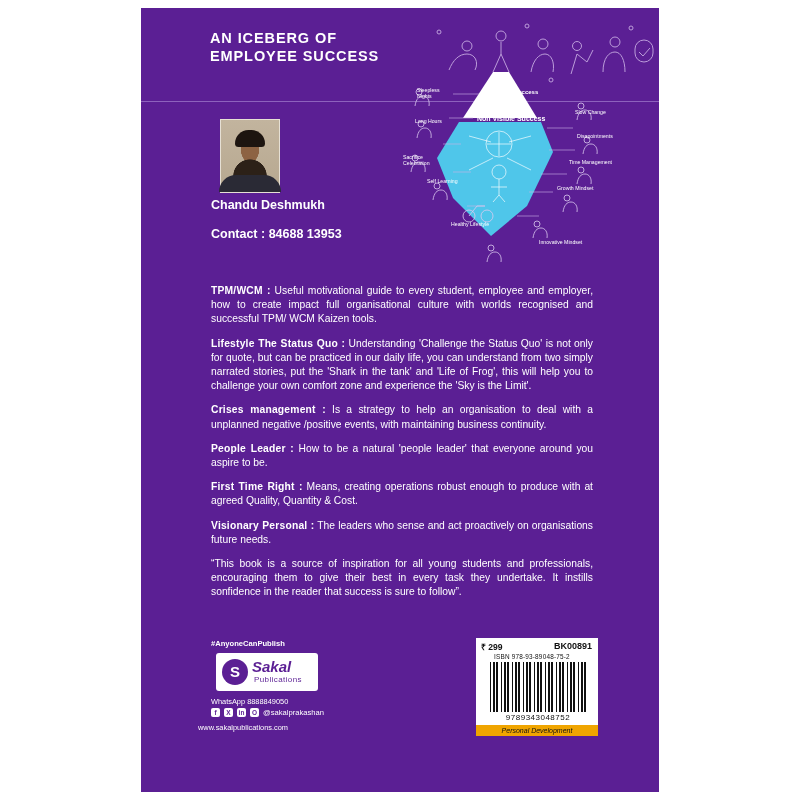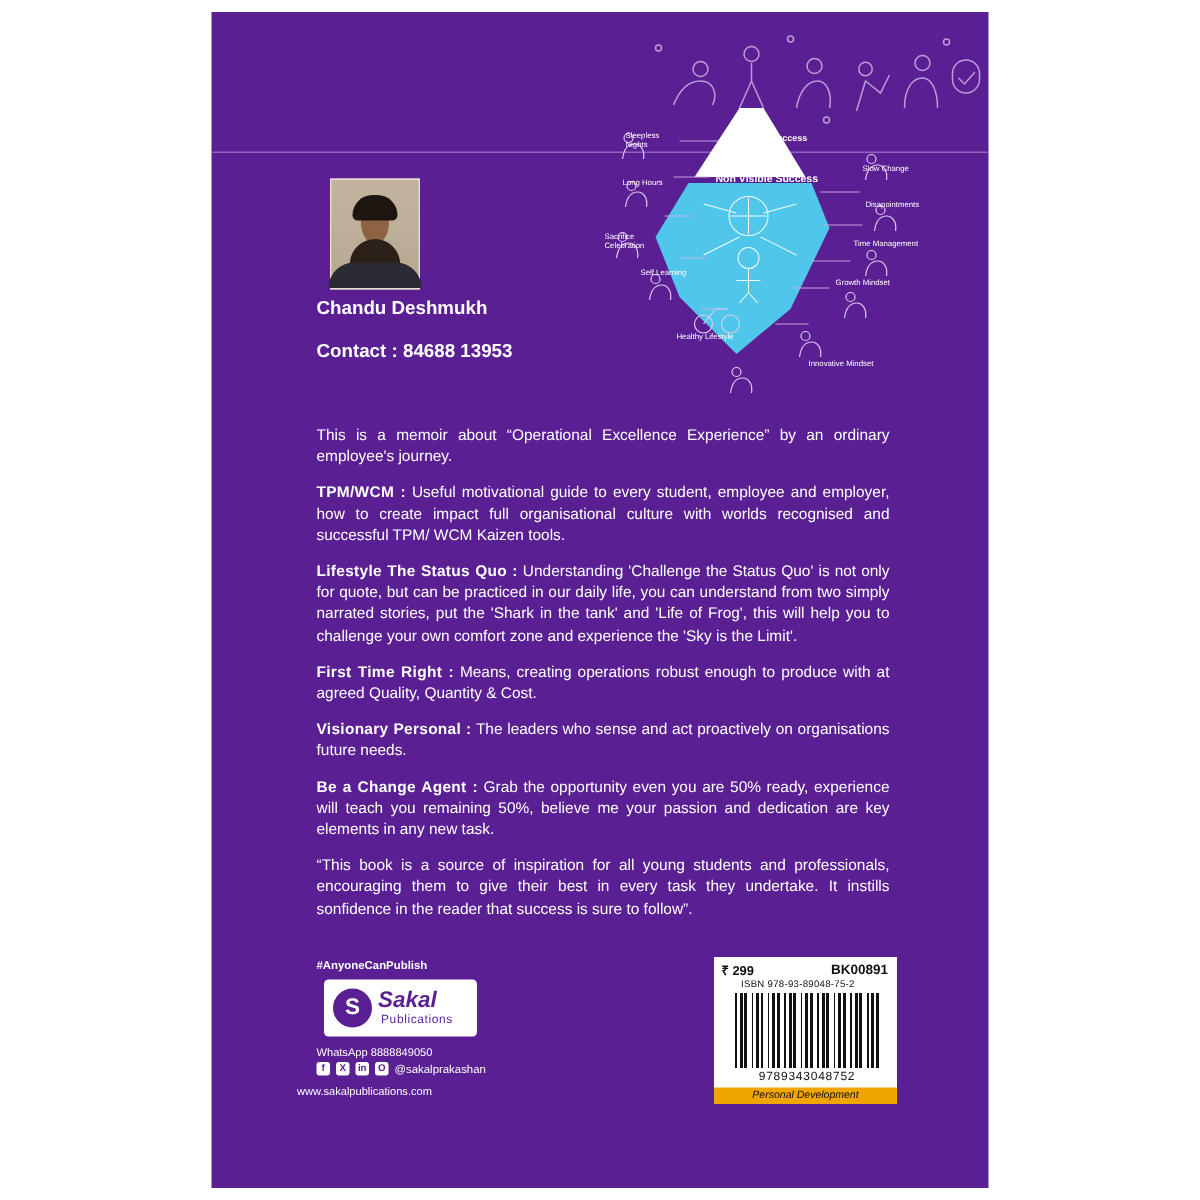--- a/index.html
+++ b/index.html
@@ -54,20 +54,22 @@
   .bc-num{position:absolute;left:12px;top:75px;width:100px;text-align:center;color:#111;font-size:8px;letter-spacing:.5px;}
   .bc-cat{position:absolute;left:0;bottom:0;width:100%;height:11px;background:#f0a500;color:#111;font-size:7px;text-align:center;line-height:11px;font-style:italic;}
 </style>
 </head>
 <body>
 
 <div class="page">
   <div class="cover">
 
     <div class="hdr">
+      <div class="hdr-title" style="white-space:pre-line;">AN ICEBERG OF
+EMPLOYEE SUCCESS</div>
       <svg class="hdr-doodles" viewBox="0 0 228 80">
         <g fill="none" stroke="#cdb3e6" stroke-width="1">
           <path d="M18 56c4-10 10-16 18-16s12 8 8 16"></path>
             <circle cx="36" cy="32" r="5"></circle>
           <path d="M62 58l8-18 8 18M70 40V28"></path>
             <circle cx="70" cy="22" r="5"></circle>
           <path d="M100 58c2-12 8-18 14-18s10 8 8 18"></path>
             <circle cx="112" cy="30" r="5"></circle>
           <path d="M140 60l6-20 10 8 6-12"></path>
             <circle cx="146" cy="32" r="4.5"></circle>
@@ -143,26 +145,26 @@
 
     <div class="photo">
       <div class="face"></div>
         <div class="hair"></div>
         <div class="shoulders"></div>
     </div>
     <div class="author-name">Chandu Deshmukh</div>
     <div class="author-contact">Contact : 84688 13953</div>
 
     <div class="body">
-      <p class="para"><b class="lead"></b><span>This is a memoir about “Operational Excellence Experience” by an ordinary employee's journey.</span></p>
       <p class="para"><b class="lead">TPM/WCM :</b><span> Useful motivational guide to every student, employee and employer, how to create impact full organisational culture with worlds recognised and successful TPM/ WCM Kaizen tools.</span></p>
       <p class="para"><b class="lead">Lifestyle The Status Quo :</b><span> Understanding 'Challenge the Status Quo' is not only for quote, but can be practiced in our daily life, you can understand from two simply narrated stories, put the 'Shark in the tank' and 'Life of Frog', this will help you to challenge your own comfort zone and experience the 'Sky is the Limit'.</span></p>
+      <p class="para"><b class="lead">Crises management :</b><span> Is a strategy to help an organisation to deal with a unplanned negative /positive events, with maintaining business continuity.</span></p>
+      <p class="para"><b class="lead">People Leader :</b><span> How to be a natural 'people leader' that everyone around you aspire to be.</span></p>
       <p class="para"><b class="lead">First Time Right :</b><span> Means, creating operations robust enough to produce with at agreed Quality, Quantity &amp; Cost.</span></p>
       <p class="para"><b class="lead">Visionary Personal :</b><span> The leaders who sense and act proactively on organisations future needs.</span></p>
-      <p class="para"><b class="lead">Be a Change Agent :</b><span> Grab the opportunity even you are 50% ready, experience will teach you remaining 50%, believe me your passion and dedication are key elements in any new task.</span></p>
       <p class="para"><span>“This book is a source of inspiration for all young students and professionals, encouraging them to give their best in every task they undertake. It instills sonfidence in the reader that success is sure to follow”.</span></p>
     </div>
 
     <div class="hash">#AnyoneCanPublish</div>
     <div class="logo">
       <div class="logo-mark">S</div>
       <div class="logo-name">Sakal</div>
       <div class="logo-sub">Publications</div>
     </div>
     <div class="wa">WhatsApp 8888849050</div>

